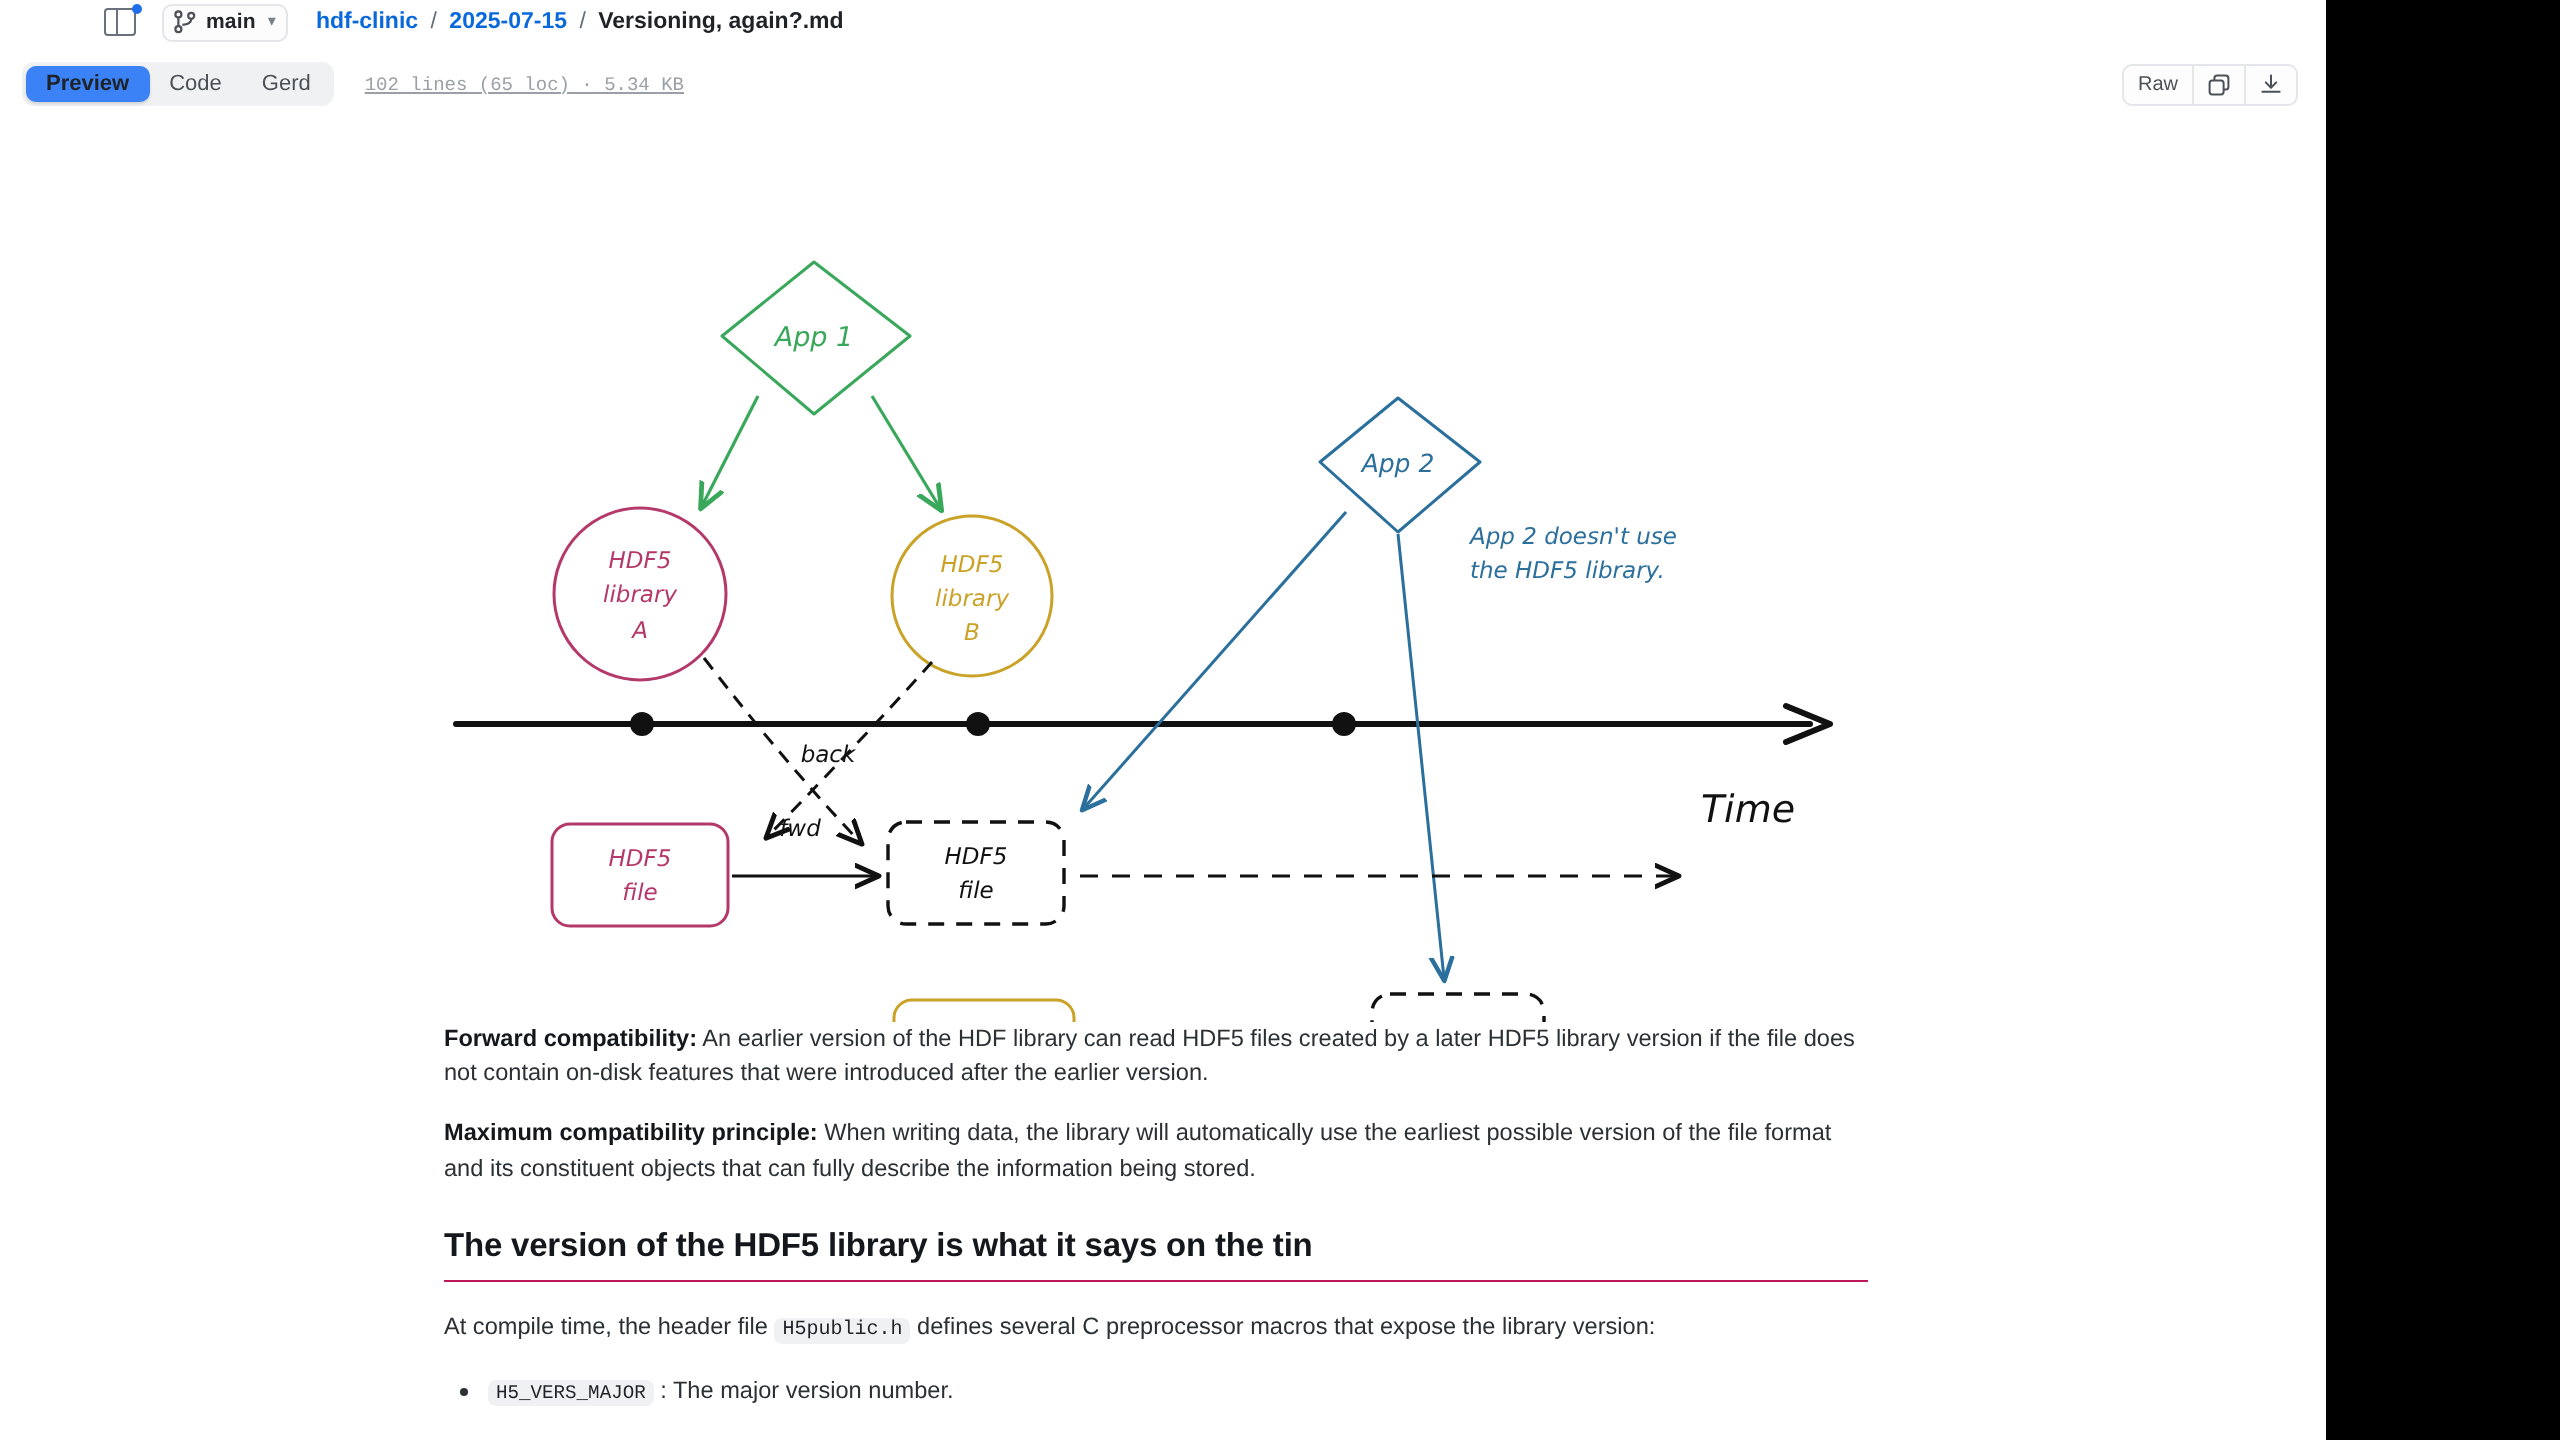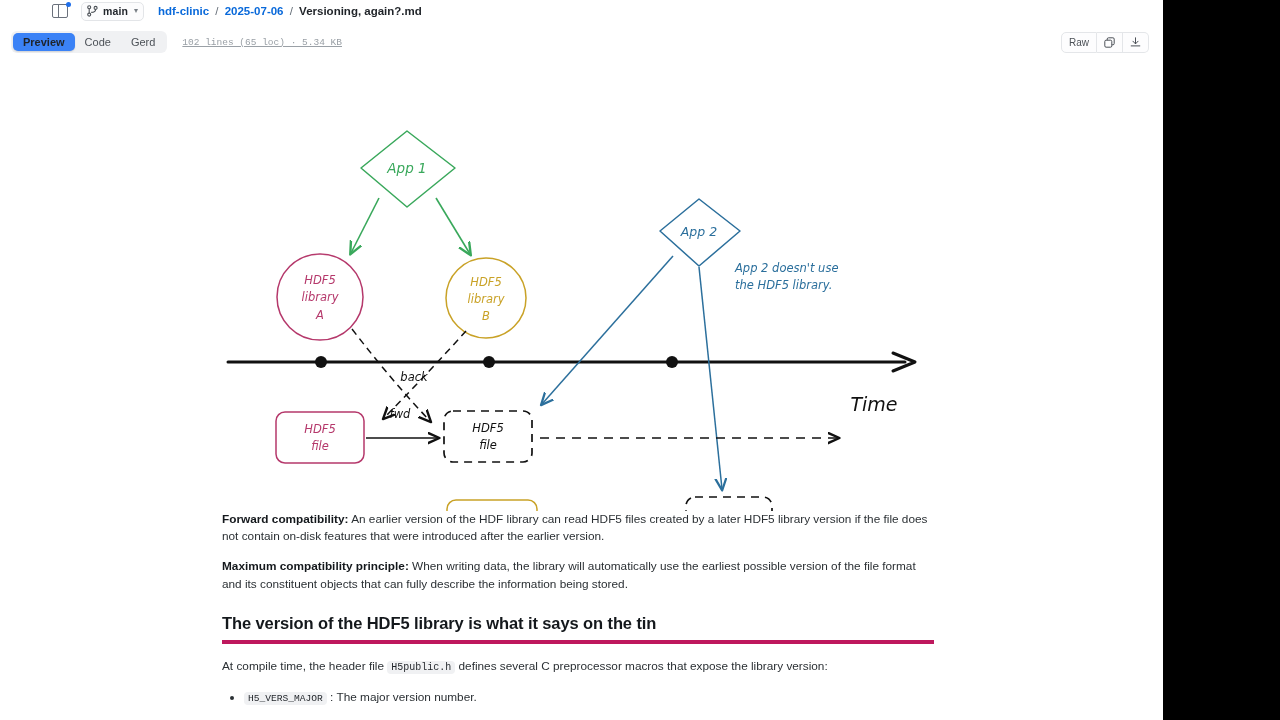--- a/index.html
+++ b/index.html
@@ -166,21 +166,21 @@
     color: #2b3034;
     margin: 0 0 12.5px 0;
   }
   .para b { color: #14181c; font-weight: 700; }
   h2.section-head {
     font-size: 16.5px;
     font-weight: 700;
     color: #14181c;
     margin: 21px 0 0 0;
     padding-bottom: 7px;
-    border-bottom: 4px solid #be185d;
+    border-bottom: 1px solid #be185d;
     letter-spacing: -.1px;
   }
   .para.after-head { margin-top: 14px; }
   code.inline {
     font-family: "Liberation Mono", monospace;
     font-size: 10px;
     background: #f0f1f3;
     border-radius: 4px;
     padding: 1px 4px;
     color: #1f2328;
@@ -320,21 +320,21 @@
           <path d="M8.6 4.4 Q8.6 7.2 4.2 7.4" stroke="#4c5157" stroke-width="1.1" fill="none"></path>
         </svg>
       </span>
       <span class="branch-name">main</span>
       <span class="chev">▾</span>
     </div>
 
     <div class="breadcrumb">
       <span class="bc-link">hdf-clinic</span>
       <span class="bc-sep">/</span>
-      <span class="bc-link">2025-07-06</span>
+      <span class="bc-link">2025-07-15</span>
       <span class="bc-sep">/</span>
       <span class="bc-cur">Versioning, again?.md</span>
     </div>
   </div>
 
   <div id="subbar">
     <div class="segmented">
       <div class="seg active">Preview</div>
       <div class="seg">Code</div>
       <div class="seg">Gerd</div>

